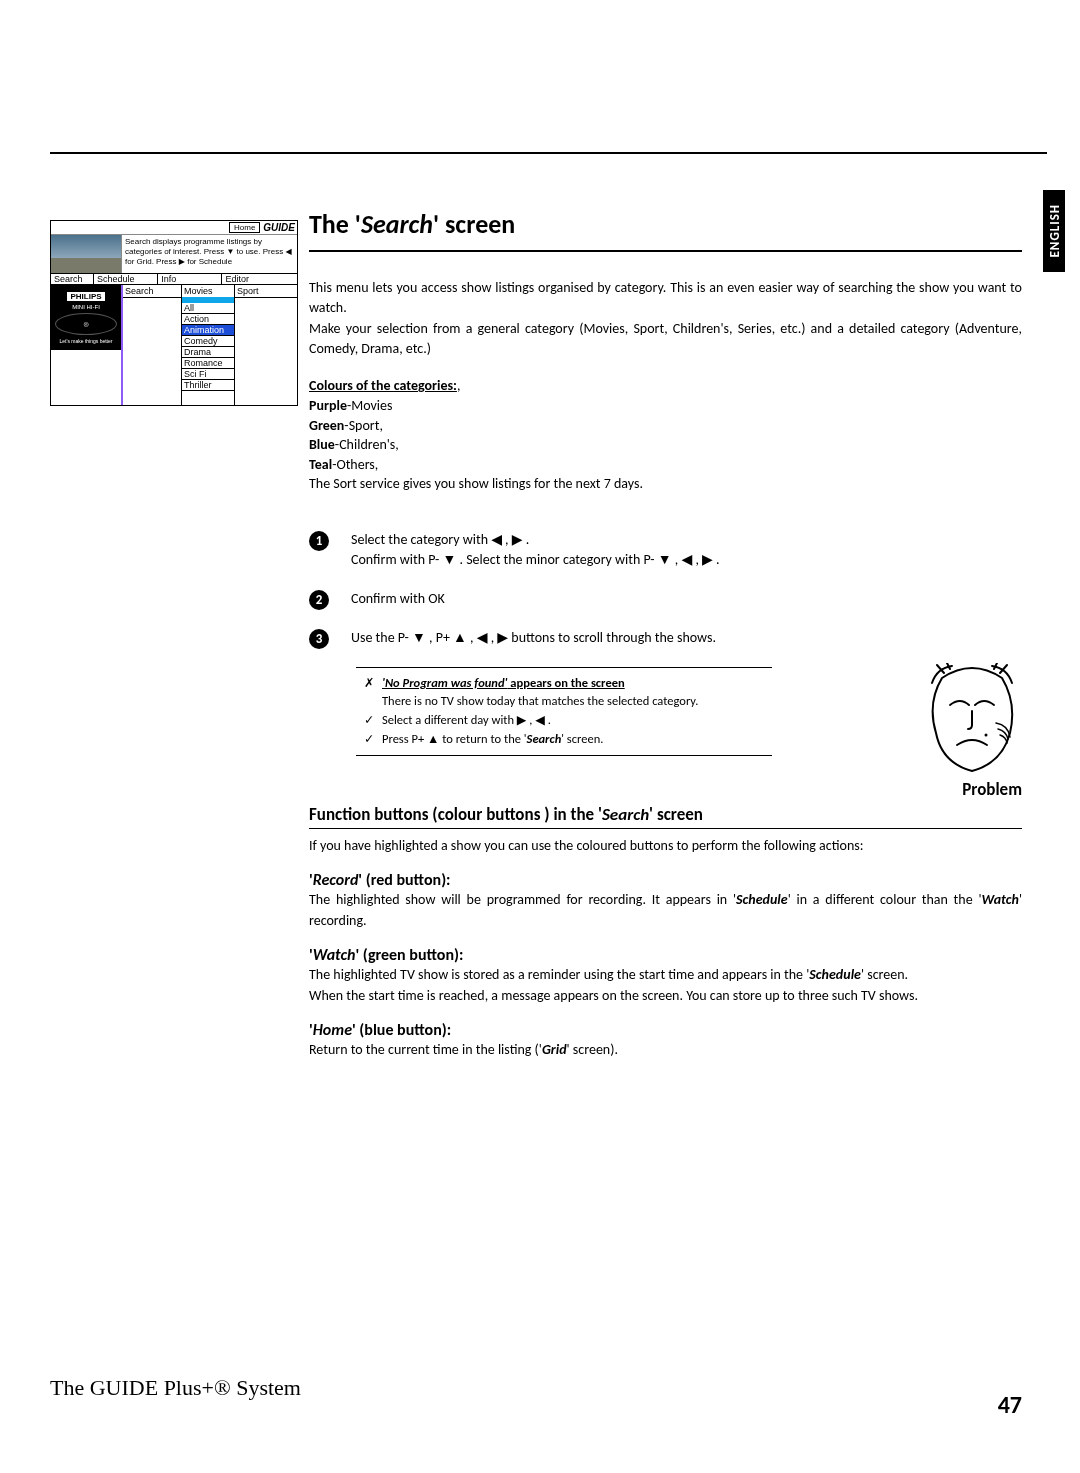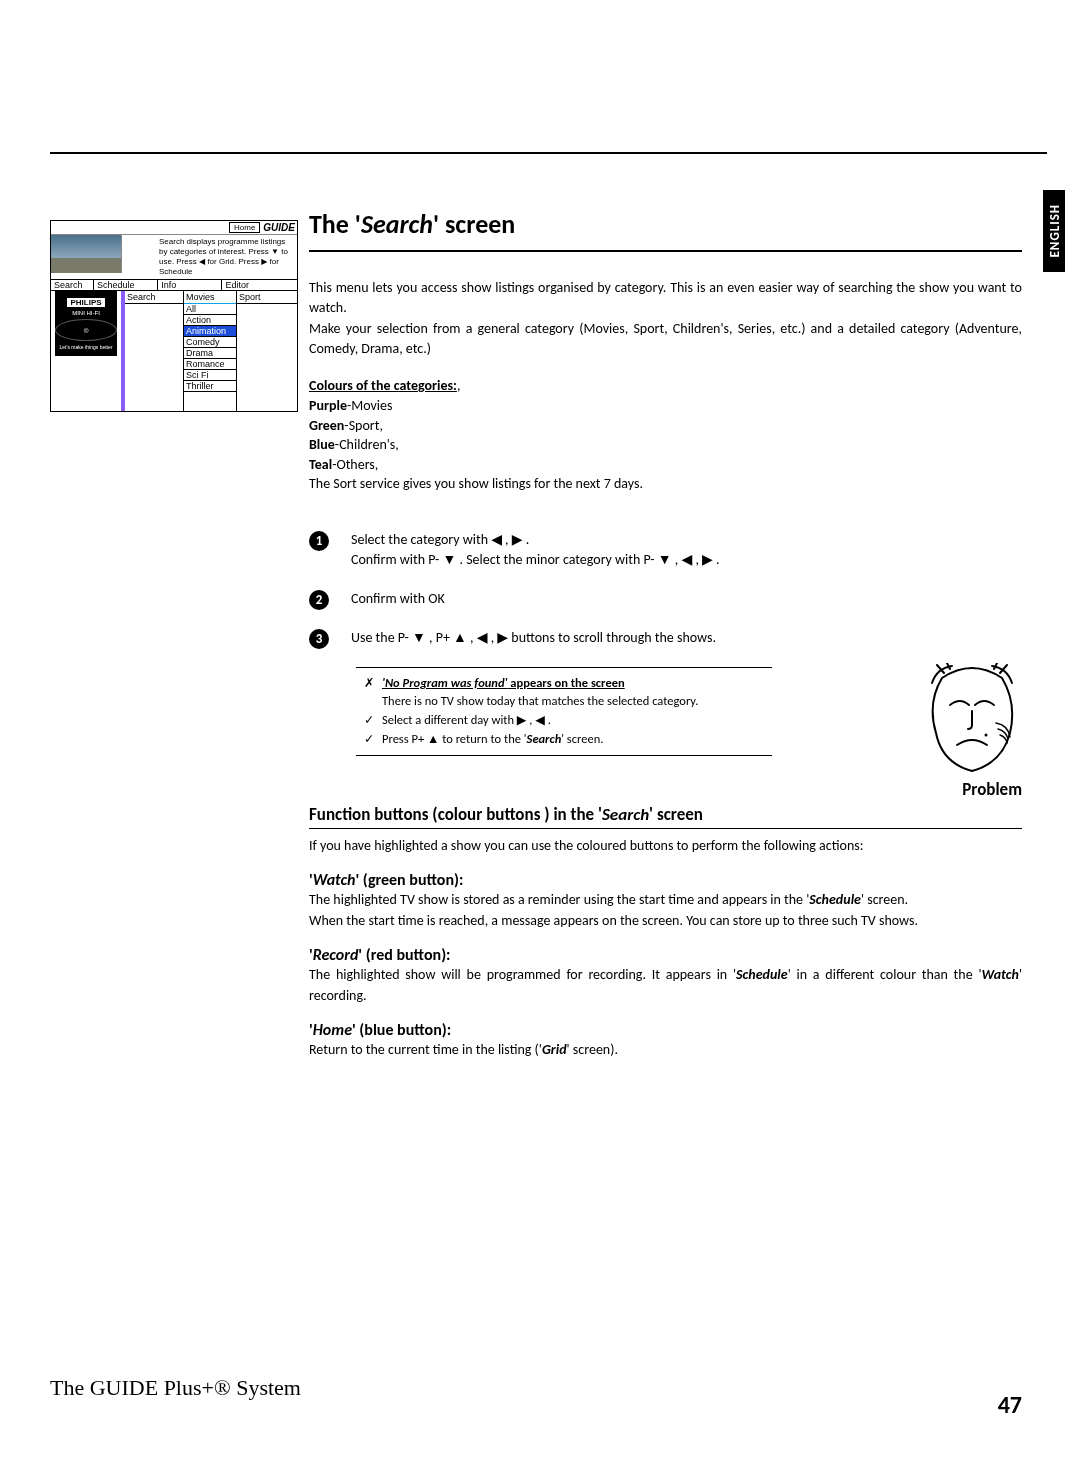--- a/index.html
+++ b/index.html
@@ -68,21 +68,20 @@
     padding: 0 4px;
     font-size: 8px;
   }
   .osd-guide {
     font-weight: bold;
     font-style: italic;
     font-size: 10px;
   }
   .osd-mid {
     display: flex;
-    gap: 34px;
   }
   .osd-thumb {
     width: 70px;
     height: 38px;
     background: linear-gradient(#4a718b, #6c8aa0 60%, #9fb5c5);
     border-right: 1px solid #888;
   }
   .osd-thumb .sky {
     height: 60%;
     background: linear-gradient(#4a718b, #8da6ba);
@@ -109,24 +108,23 @@
   }
   .osd-tabs > div:nth-child(1){flex:0 0 36px;}
   .osd-tabs > div:last-child { flex:1.2; border-right: none;}
   .osd-lower {
     display: flex;
     border-top: 1px solid #000;
     height: 120px;
   }
   .osd-ad {
     width: 70px;
-    border-right: 4px solid #8b5cf6;
+    border-right: 2px solid #8b5cf6;
     display: flex;
     flex-direction: column;
-    align-items: center;
   }
   .osd-adimg {
     height: 65px;
     background: #000;
     color: #fff;
     font-size: 6px;
     display: flex;
     flex-direction: column;
     align-items: center;
     justify-content: center;
@@ -136,21 +134,21 @@
     background: #fff;
     color: #000;
     font-weight: bold;
     font-size: 8px;
     padding: 0 3px;
   }
   .osd-search-col { width: 58px; border-right: 1px solid #000;}
   .osd-search-col .cell { border-bottom: 1px solid #000; padding: 0 2px; font-size:9px; height:12px; line-height:12px;}
   .osd-list-col { flex:1; display:flex;}
   .osd-movies { width: 52px; border-right:1px solid #000;}
-  .osd-movies .hdr { border-bottom:1px solid #0ea5e9; padding:0 2px; font-size:9px; height:12px; line-height:12px;}
+  .osd-movies .hdr { border-bottom:6px solid #0ea5e9; padding:0 2px; font-size:9px; height:12px; line-height:12px;}
   .osd-movies .item { border-bottom:1px solid #000; padding:0 2px; font-size:9px; height:10px; line-height:10px;}
   .osd-movies .item.sel { background:#1d4ed8; color:#fff;}
   .osd-sport { flex:1;}
   .osd-sport .hdr { border-bottom:1px solid #000; padding:0 2px; font-size:9px; height:12px; line-height:12px;}
   .content {
     position: absolute;
     left: 309px;
     top: 208px;
     right: 58px;
   }
@@ -390,32 +388,32 @@
     <div class="problem-word">Problem</div>
   </div>
 
   <h2>
     <span>Function buttons (colour buttons ) in the '</span><span class="it">Search</span><span>' screen</span>
   </h2>
 
   <div class="fnbody">If you have highlighted a show you can use the coloured buttons to perform the following actions:</div>
 
   <div class="fnblock">
+    <div class="ttl">'<span class="q">Record</span><span>' (red button):</span></div>
+    <div class="fnbody">
+      <span>The highlighted show will be programmed for recording. It appears in '</span><b><i>Schedule</i></b><span>' in a different colour than the '</span><b><i>Watch</i></b><span>' recording.</span>
+    </div>
+  </div>
+
+  <div class="fnblock">
     <div class="ttl">'<span class="q">Watch</span><span>' (green button):</span></div>
     <div class="fnbody">
       <span>The highlighted TV show is stored as a reminder using the start time and appears in the '</span><b><i>Schedule</i></b><span>' screen.</span>
     </div>
     <div class="fnbody">When the start time is reached, a message appears on the screen. You can store up to three such TV shows.</div>
-  </div>
-
-  <div class="fnblock">
-    <div class="ttl">'<span class="q">Record</span><span>' (red button):</span></div>
-    <div class="fnbody">
-      <span>The highlighted show will be programmed for recording. It appears in '</span><b><i>Schedule</i></b><span>' in a different colour than the '</span><b><i>Watch</i></b><span>' recording.</span>
-    </div>
   </div>
 
   <div class="fnblock">
     <div class="ttl">'<span class="q">Home</span><span>' (blue button):</span></div>
     <div class="fnbody">
       <span>Return to the current time in the listing ('</span><b><i>Grid</i></b><span>' screen).</span>
     </div>
   </div>
 
 </div>

